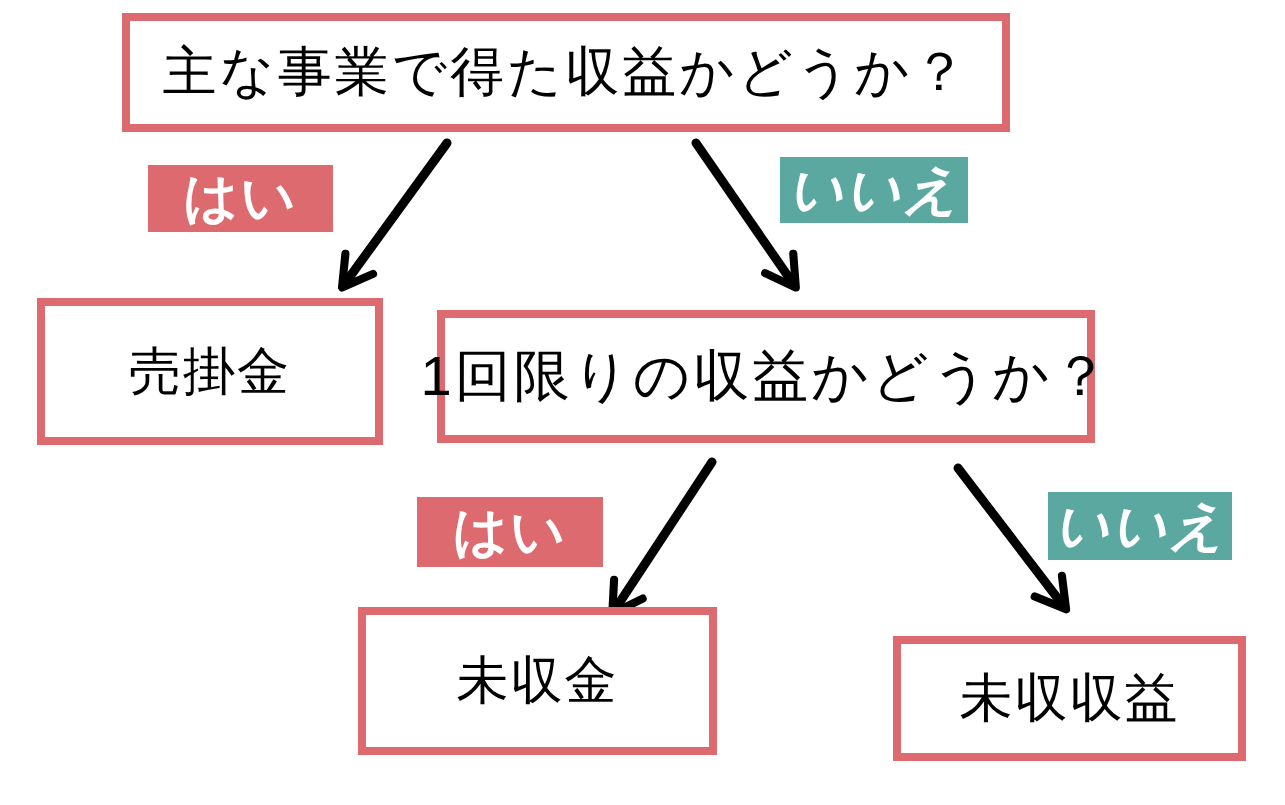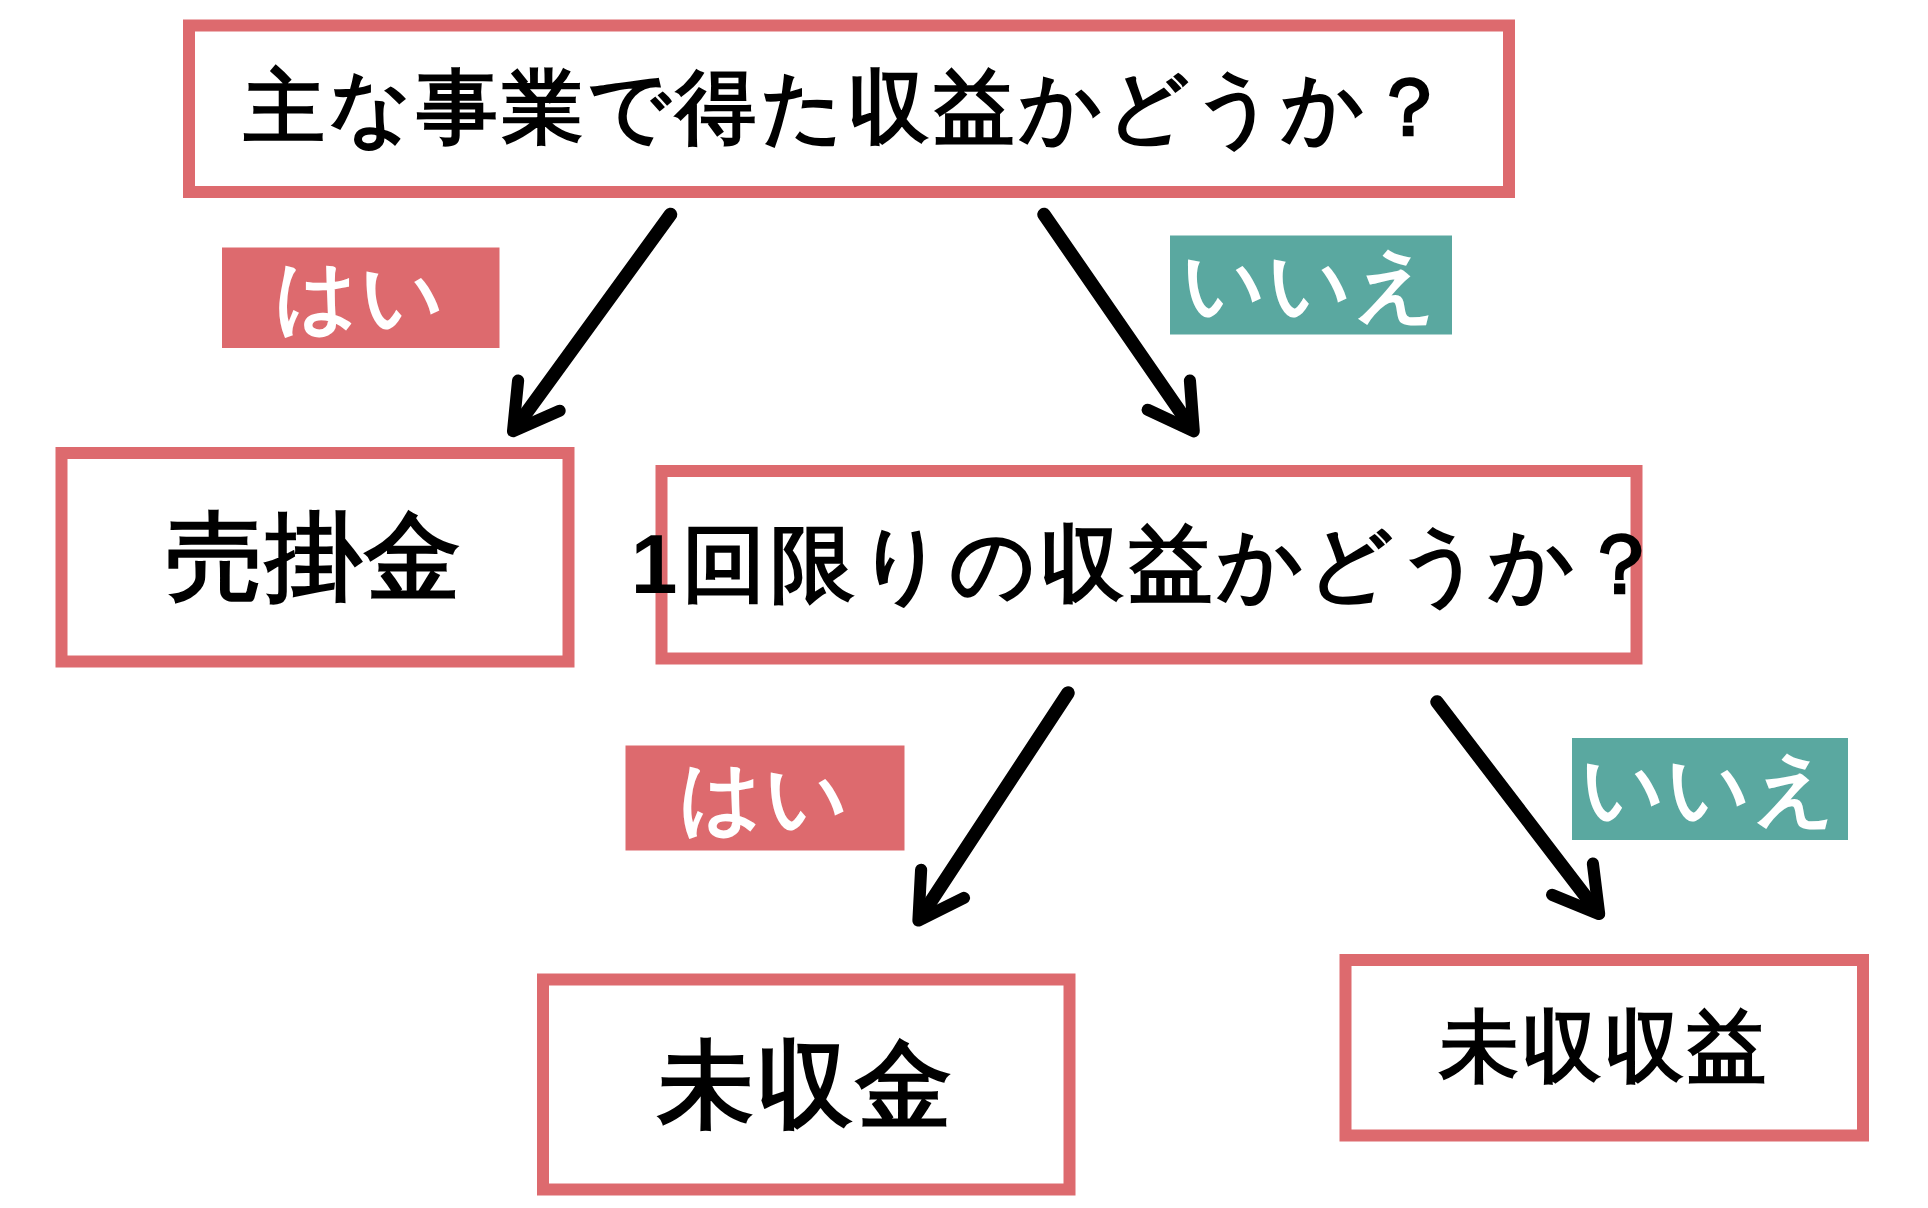--- a/index.html
+++ b/index.html
@@ -20,39 +20,39 @@
   }
   .canvas{
     position:relative;width:1285px;height:805px;background:var(--bg);
   }
   .node{
     position:absolute;
     background:#ffffff;
     border:8px solid var(--box-border);
     color:var(--node-text);
     display:flex;align-items:center;justify-content:center;
-    font-weight:700;
+    font-weight:400;
     white-space:nowrap;
     text-align:center;
   }
   .question{font-size:54px;letter-spacing:3px;}
-  .result{font-size:64px;letter-spacing:2px;}
+  .result{font-size:52px;letter-spacing:2px;}
   .edge-label{
     position:absolute;
     color:var(--label-text);
     display:flex;align-items:center;justify-content:center;
     font-weight:900;font-size:54px;letter-spacing:2px;
     white-space:nowrap;
   }
   .edge-label.yes{background:var(--yes-bg);}
-  .edge-label.no{background:var(--no-bg);}
+  .edge-label.no{background:var(--no-bg);font-style:italic;}
   #q1   {left:122px;top:13px;width:888px;height:119px;}
   #r1   {left:37px;top:298px;width:346px;height:147px;}
   #q2   {left:437px;top:310px;width:658px;height:133px;font-size:56px;}
-  #r2   {left:358px;top:649px;width:359px;height:148px;}
+  #r2   {left:358px;top:607px;width:359px;height:148px;}
   #r3   {left:893px;top:636px;width:353px;height:125px;font-size:53px;}
   #ly1  {left:148px;top:165px;width:185px;height:67px;}
   #ln1  {left:780px;top:157px;width:188px;height:66px;}
   #ly2  {left:417px;top:497px;width:186px;height:70px;}
   #ln2  {left:1048px;top:492px;width:184px;height:68px;}
   svg.arrows{
     position:absolute;left:0;top:0;width:1285px;height:805px;
     pointer-events:none;
   }
   svg.arrows line{

